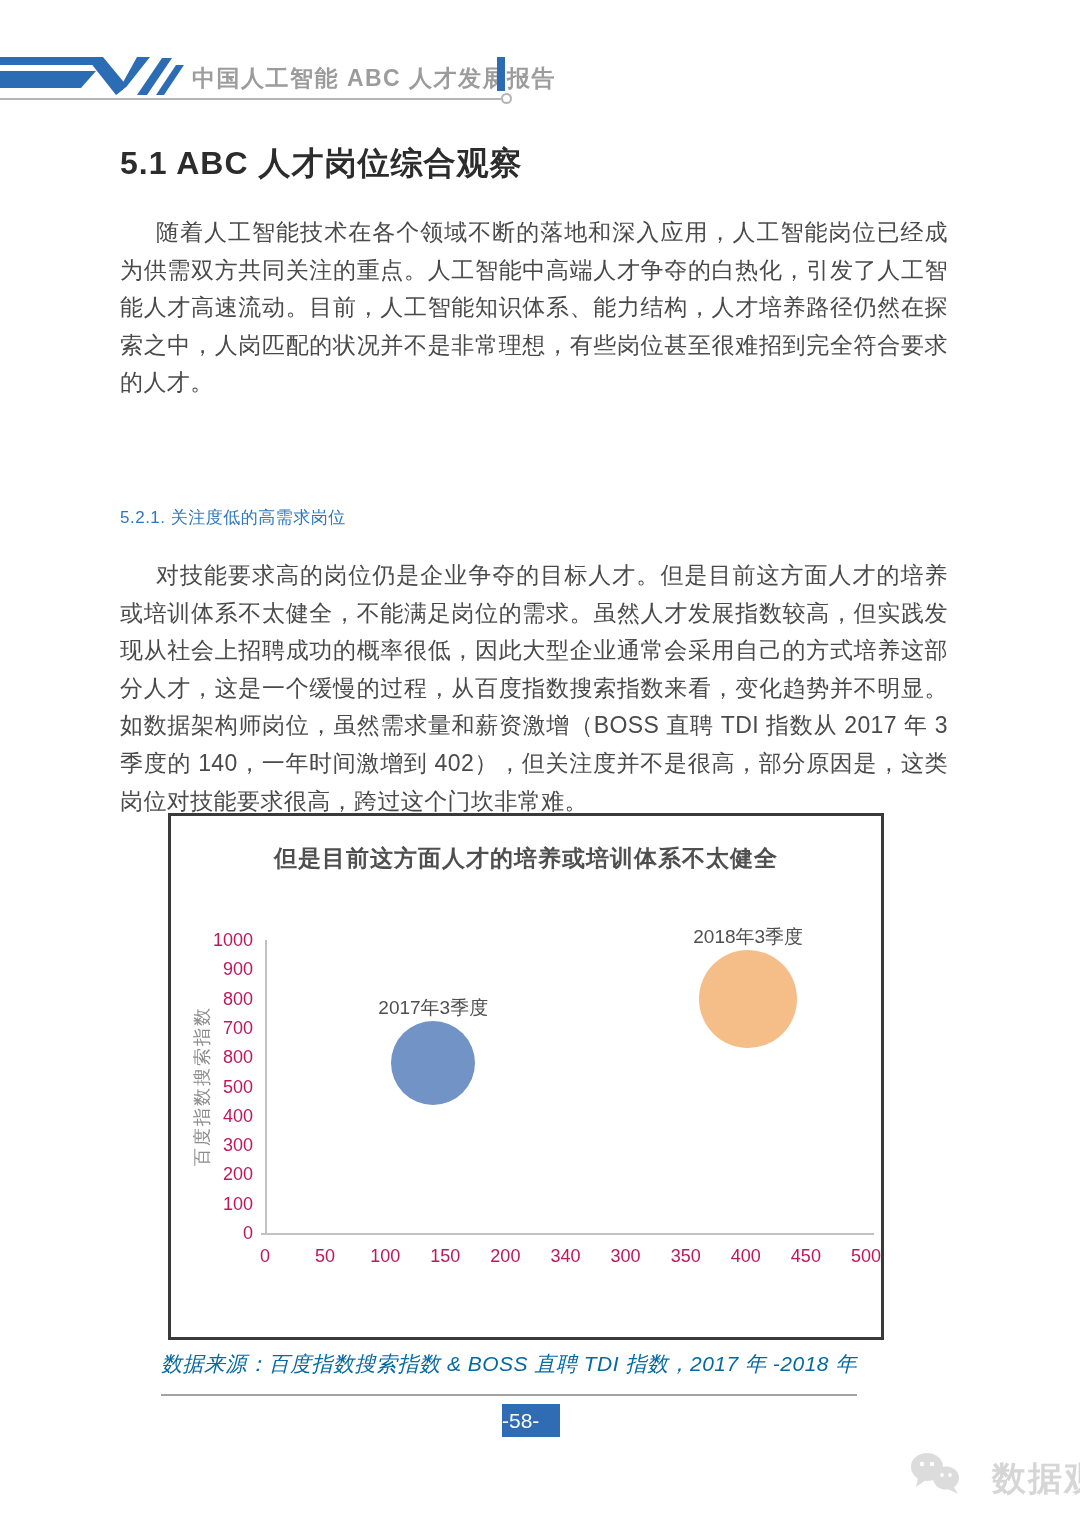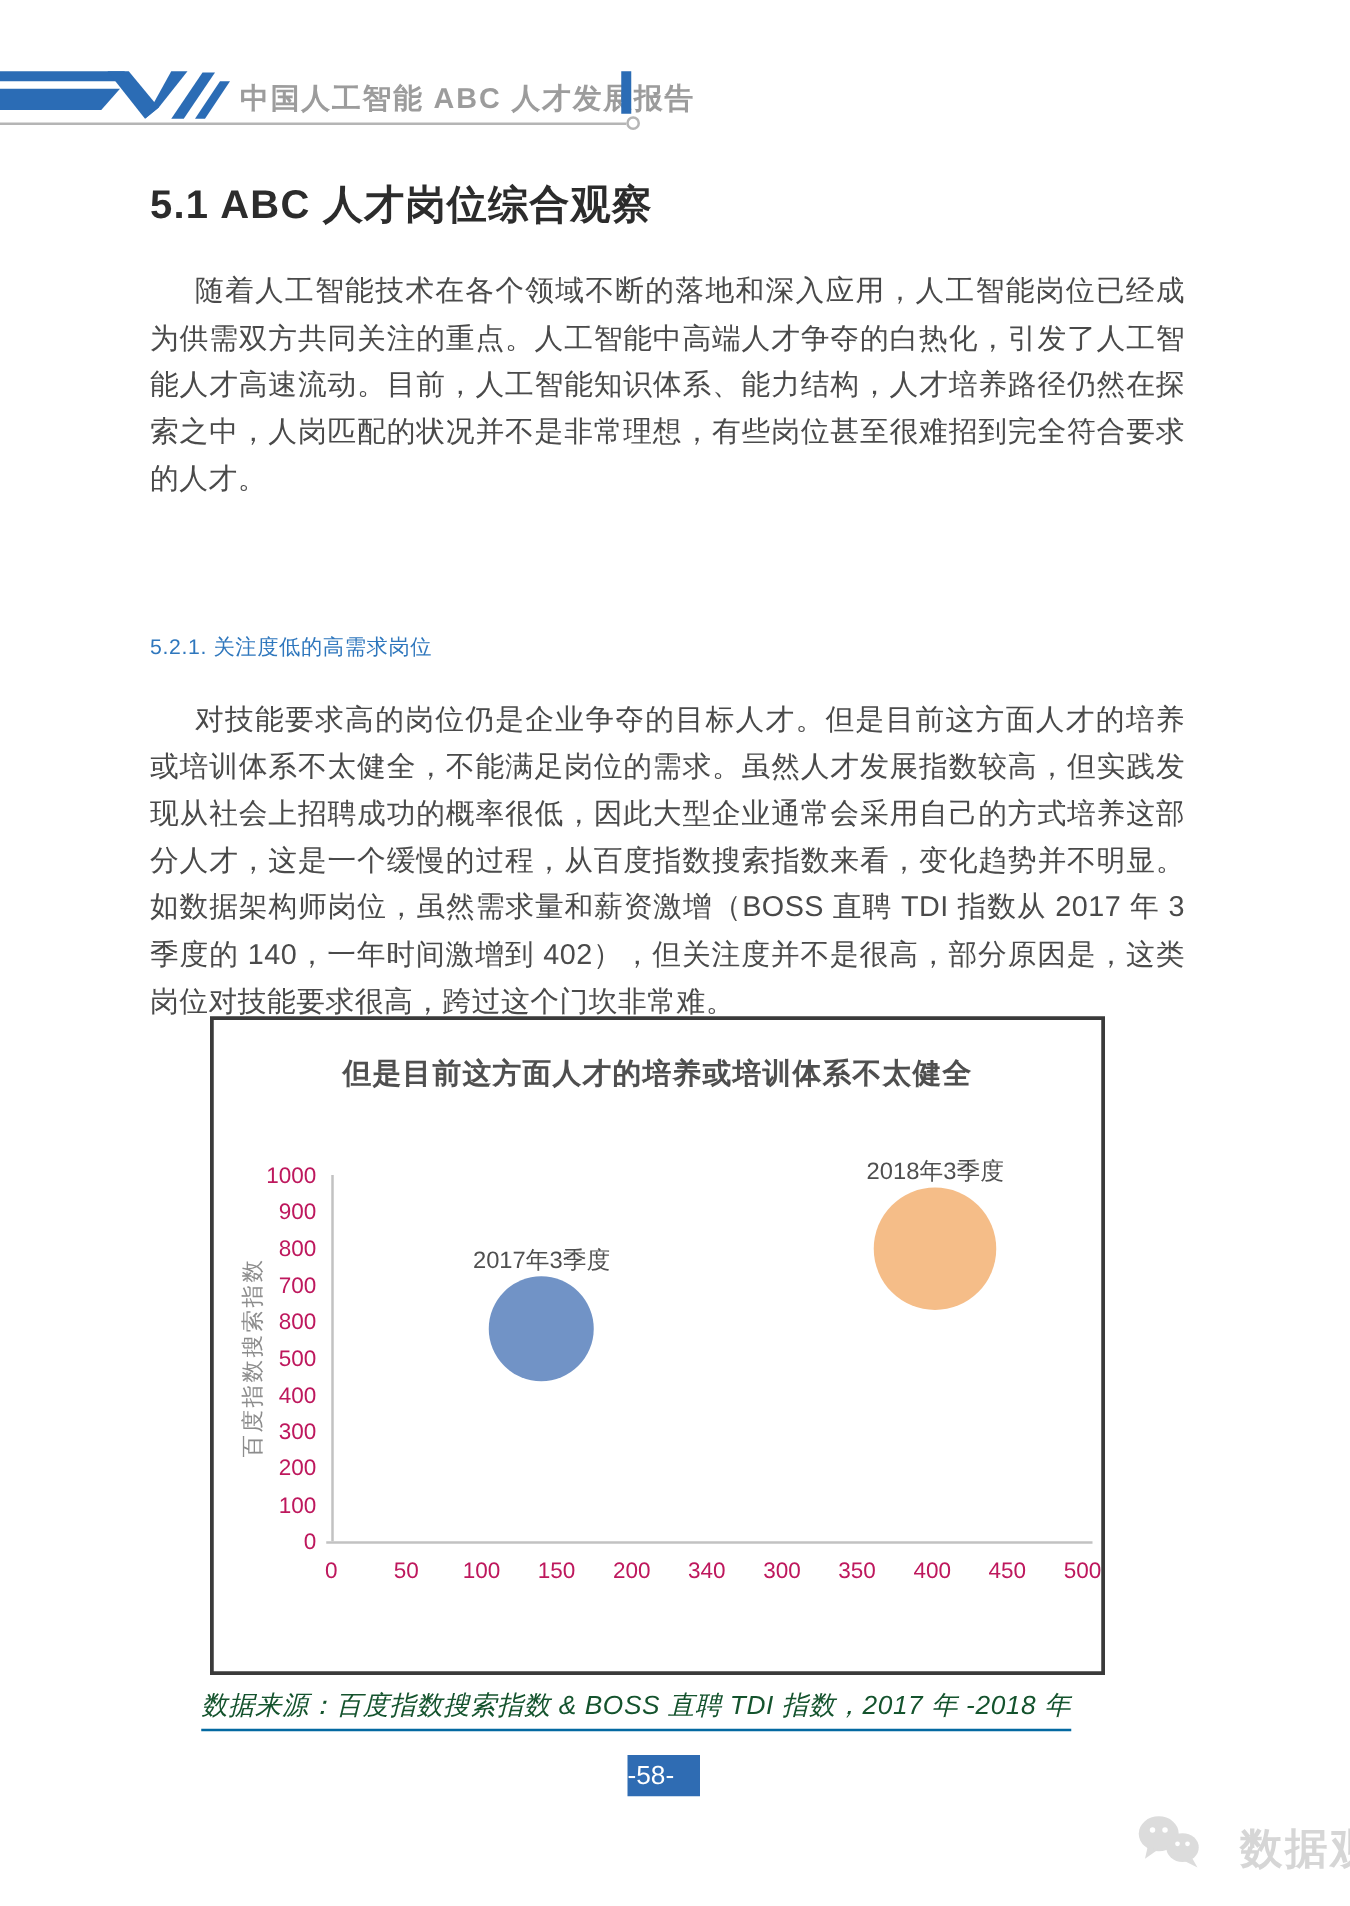--- a/index.html
+++ b/index.html
@@ -85,22 +85,22 @@
     text-align: center; font-size: 18px; color: #8c8c8c; letter-spacing: 2px;
     transform: rotate(-90deg);
   }
   
   .chart-note {
     position: absolute; left: 151px; top: 1350px; width: 716px;
     text-align: center;
   }
   .chart-note span {
     display: inline-block;
-    font-size: 21px; font-style: italic; color: #14532d;
-    border-bottom: 2px solid #0369a1; padding-bottom: 5px; letter-spacing: 0.5px;
+    font-size: 21px; font-style: italic; color: #0369a1;
+    border-bottom: 2px solid #a3a3a3; padding-bottom: 16px; letter-spacing: 0.5px;
     white-space: nowrap;
   }
   .page-badge {
     position: absolute; left: 502px; top: 1404px; width: 58px; height: 33px;
     background: #2f6cb3; color: #ffffff; font-size: 21px;
     text-align: left; line-height: 33px;
   }
   .watermark { position: absolute; left: 910px; top: 1448px; width: 160px; height: 52px; }
   .wechat-icon { position: absolute; left: 0; top: 4px; width: 52px; height: 44px; }
   .watermark-text {

